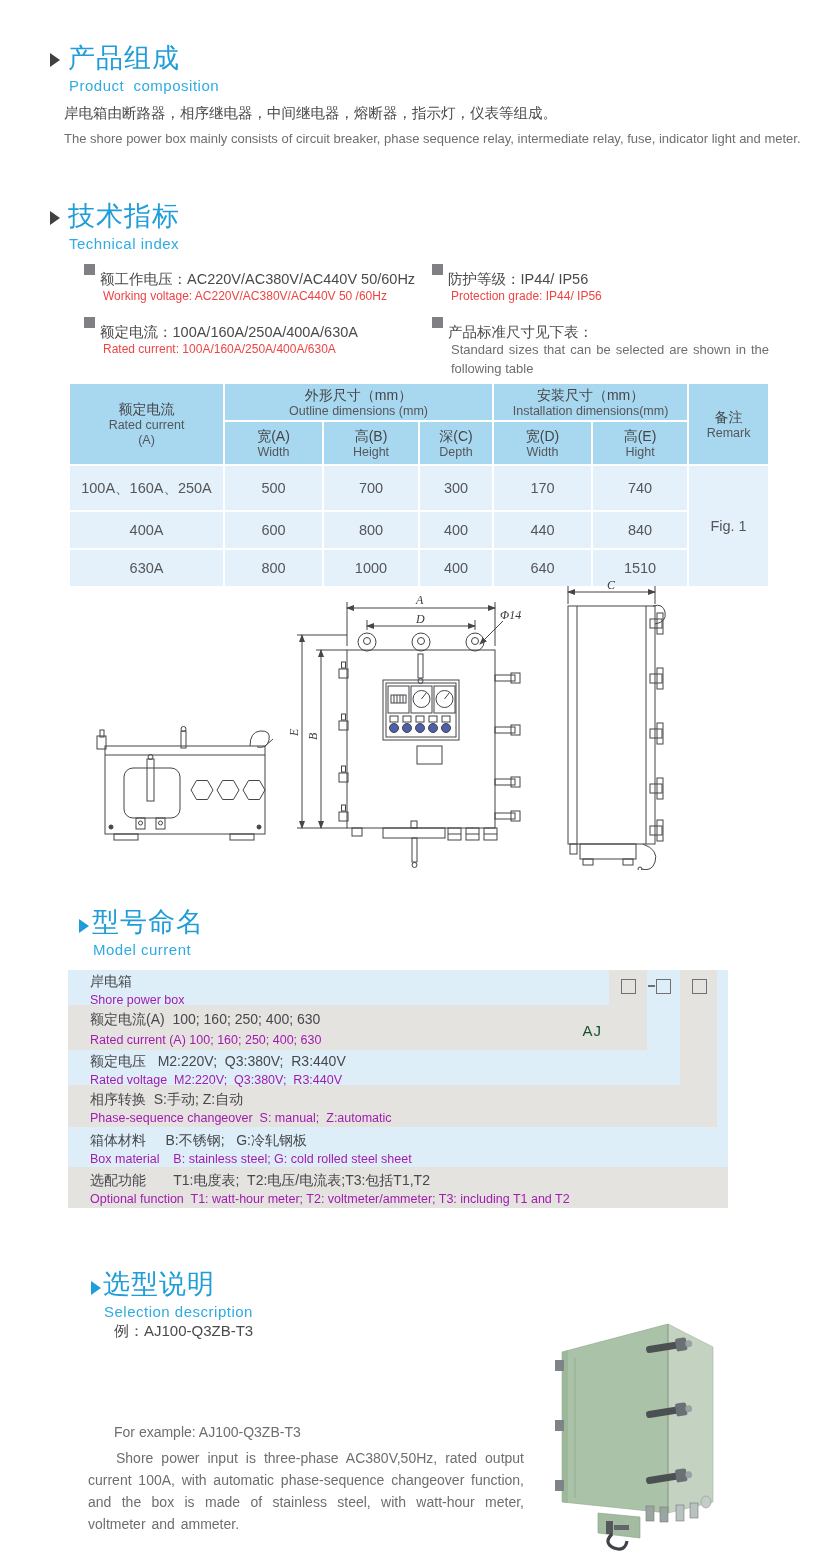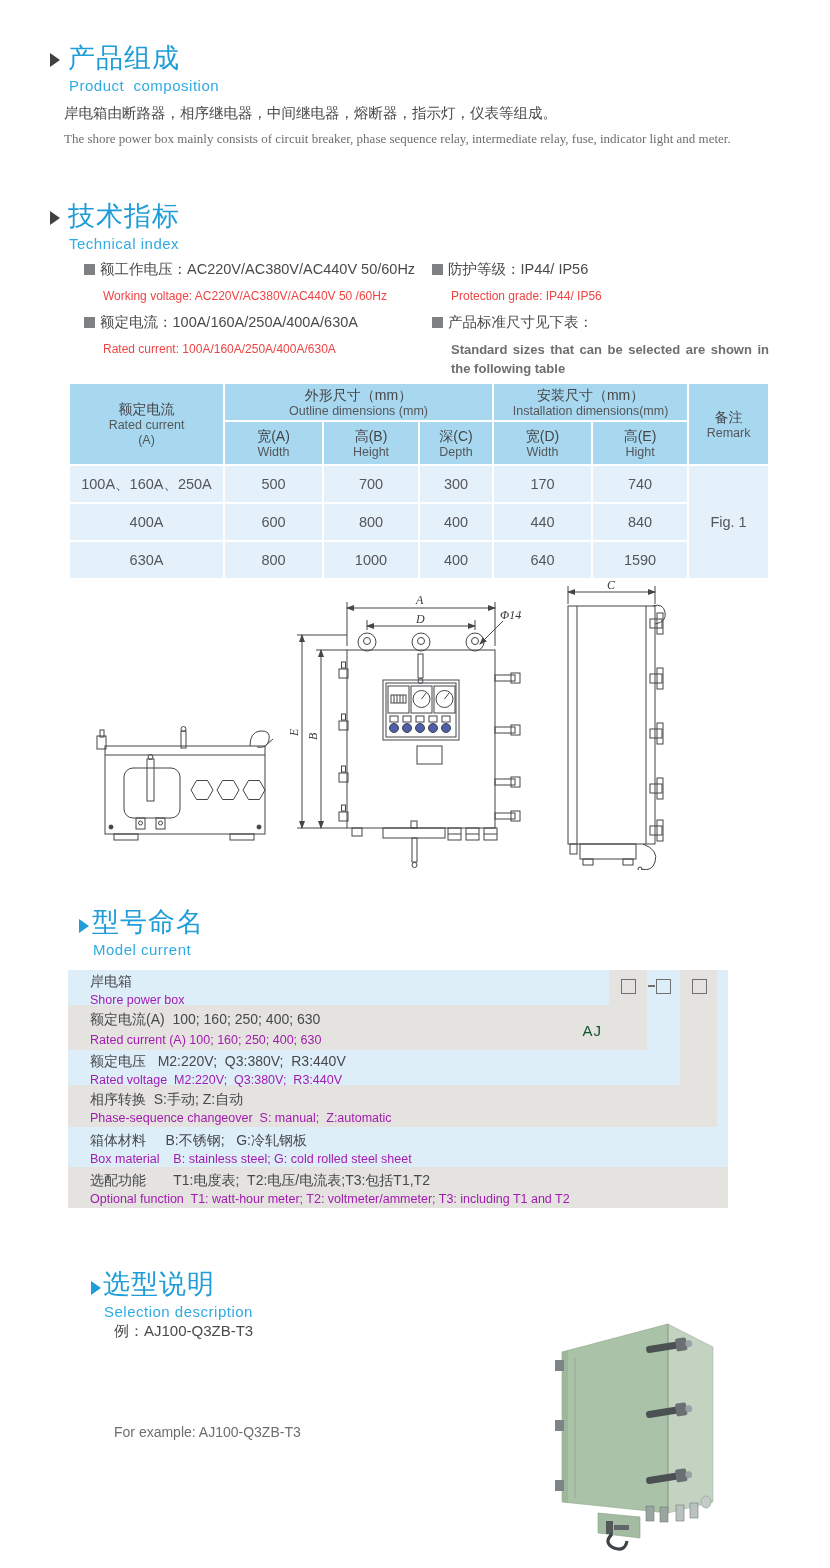--- a/index.html
+++ b/index.html
@@ -3,43 +3,43 @@
 <meta charset="utf-8">
 <style>
   html,body{margin:0;padding:0;background:#fff;}
   .page{position:relative;width:830px;height:1568px;background:#ffffff;overflow:hidden;
         font-family:"Liberation Sans","DejaVu Sans",sans-serif;}
   .abs{position:absolute;}
   .h1{font-size:27px;color:#1f9dd9;letter-spacing:1px;line-height:32px;}
   .hsub{font-size:15px;color:#2fabe2;letter-spacing:.5px;white-space:pre-wrap;}
   .zh{font-size:14.5px;color:#4a4a4c;line-height:22px;}
   .en{font-size:13px;color:#6d6e71;line-height:19px;}
-  .nowrap{white-space:nowrap;font-family:Liberation Serif, serif;}
+  .nowrap{white-space:nowrap;}
   .arrow{width:0;height:0;border-top:7px solid transparent;border-bottom:7px solid transparent;
          border-left:10px solid #414043;}
   .arrow.blue{border-left-color:#1f9dd9;}
   .bullet{width:11px;height:11px;background:#7e8083;}
-  .spec-zh{font-size:14.5px;color:#4a4a4c;white-space:nowrap;}
+  .spec-zh{font-size:14.5px;color:#4a4a4c;white-space:nowrap;margin-top:10px;}
   .spec-en{font-size:12px;color:#ef4444;white-space:nowrap;}
   table.dim{border-collapse:collapse;table-layout:fixed;width:700px;}
   table.dim th,table.dim td{border:2px solid #ffffff;text-align:center;vertical-align:middle;
          padding:0;font-weight:400;}
   .thdr{background:#a8d8ef;}
   .tcell{background:#e4f1fa;font-size:14.5px;color:#55565a;}
   .tz{display:block;font-size:14px;color:#45464a;line-height:18px;}
   .te{display:block;font-size:12.5px;color:#55565a;line-height:15px;}
   .band{position:absolute;}
   .bb{background:#ddeef8;}
   .gb{background:#e4e3e0;}
   .nrow-text{position:absolute;left:22px;}
   .nz{font-size:14px;color:#47484b;line-height:20px;white-space:pre-wrap;}
   .ne{font-size:12.5px;color:#a21caf;line-height:18px;white-space:pre-wrap;}
   .code{font-size:15px;color:#14532d;margin-top:44px;}
   .codebox{width:13px;height:13px;border:1.5px solid #707073;background:transparent;}
-  .just{text-align:justify;font-weight:bold;}
+  .just{text-align:justify;}
   svg text{font-family:"Liberation Serif","DejaVu Serif",serif;font-style:italic;
            font-size:12px;fill:#3b3b3e;}
 </style>
 </head>
 <body>
 
 <div class="page">
 
   <div class="abs arrow" style="left:50px;top:53px"></div>
   <div class="abs h1" style="left:68px;top:42px">产品组成</div>
@@ -112,21 +112,21 @@
       </th>
       <th class="thdr">
         <span class="tz">宽(D)</span>
             <span class="te">Width</span>
       </th>
       <th class="thdr">
         <span class="tz">高(E)</span>
             <span class="te">Hight</span>
       </th>
     </tr>
-    <tr style="height:38px">
+    <tr style="height:46px">
       <td class="tcell">100A、160A、250A</td>
       <td class="tcell">500</td>
       <td class="tcell">700</td>
       <td class="tcell">300</td>
       <td class="tcell">170</td>
       <td class="tcell">740</td>
       <td class="tcell" rowspan="3">Fig. 1</td>
     </tr>
     <tr style="height:38px">
       <td class="tcell">400A</td>
@@ -135,21 +135,21 @@
       <td class="tcell">400</td>
       <td class="tcell">440</td>
       <td class="tcell">840</td>
     </tr>
     <tr style="height:38px">
       <td class="tcell">630A</td>
       <td class="tcell">800</td>
       <td class="tcell">1000</td>
       <td class="tcell">400</td>
       <td class="tcell">640</td>
-      <td class="tcell">1590</td>
+      <td class="tcell">1510</td>
     </tr>
   </tbody>
     </table>
 
   <svg class="abs" style="left:80px;top:578px" width="700" height="292" viewBox="0 0 700 292">
     <defs>
       <marker id="ar" markerWidth="9" markerHeight="8" refX="7" refY="4" orient="auto-start-reverse">
         <path d="M0,1 L8,4 L0,7 z" fill="#45454a"></path>
       </marker>
     </defs>
@@ -352,20 +352,21 @@
     <div class="abs codebox" style="left:588px;top:9px"></div>
     <div class="abs codebox" style="left:624px;top:9px"></div>
   </div>
 
   <div class="abs arrow blue" style="left:91px;top:1281px"></div>
   <div class="abs h1" style="left:103px;top:1268px">选型说明</div>
   <div class="abs hsub" style="left:104px;top:1303px">Selection description</div>
 
   <div class="abs" style="left:114px;top:1322px;font-size:15px;color:#4a4a4c">例：AJ100-Q3ZB-T3</div>
   <div class="abs" style="left:114px;top:1424px;font-size:14px;color:#6d6e71">For example: AJ100-Q3ZB-T3</div>
+  <div class="abs just" style="left:88px;top:1447px;width:436px;font-size:14px;color:#6d6e71;line-height:22px;text-indent:28px;word-spacing:2px">Shore power input is three-phase AC380V,50Hz, rated output current 100A, with automatic phase-sequence changeover function, and the box is made of stainless steel, with watt-hour meter, voltmeter and ammeter.</div>
 
   <svg class="abs" style="left:540px;top:1290px" width="290" height="278" viewBox="0 0 290 278">
     <g>
 
       <polygon points="22,62 128,34 134,37 28,65" fill="#dde5db"></polygon>
 
       <polygon points="22,62 128,34 128,223 22,212" fill="#aac2a7" stroke="#8fa98c" stroke-width="0.6"></polygon>
       <polygon points="22,62 28,60.5 28,213 22,212" fill="#9db79a"></polygon>
 
       <polygon points="128,34 173,57 173,212 128,223" fill="#c3d2c1" stroke="#a3b5a1" stroke-width="0.6"></polygon>

